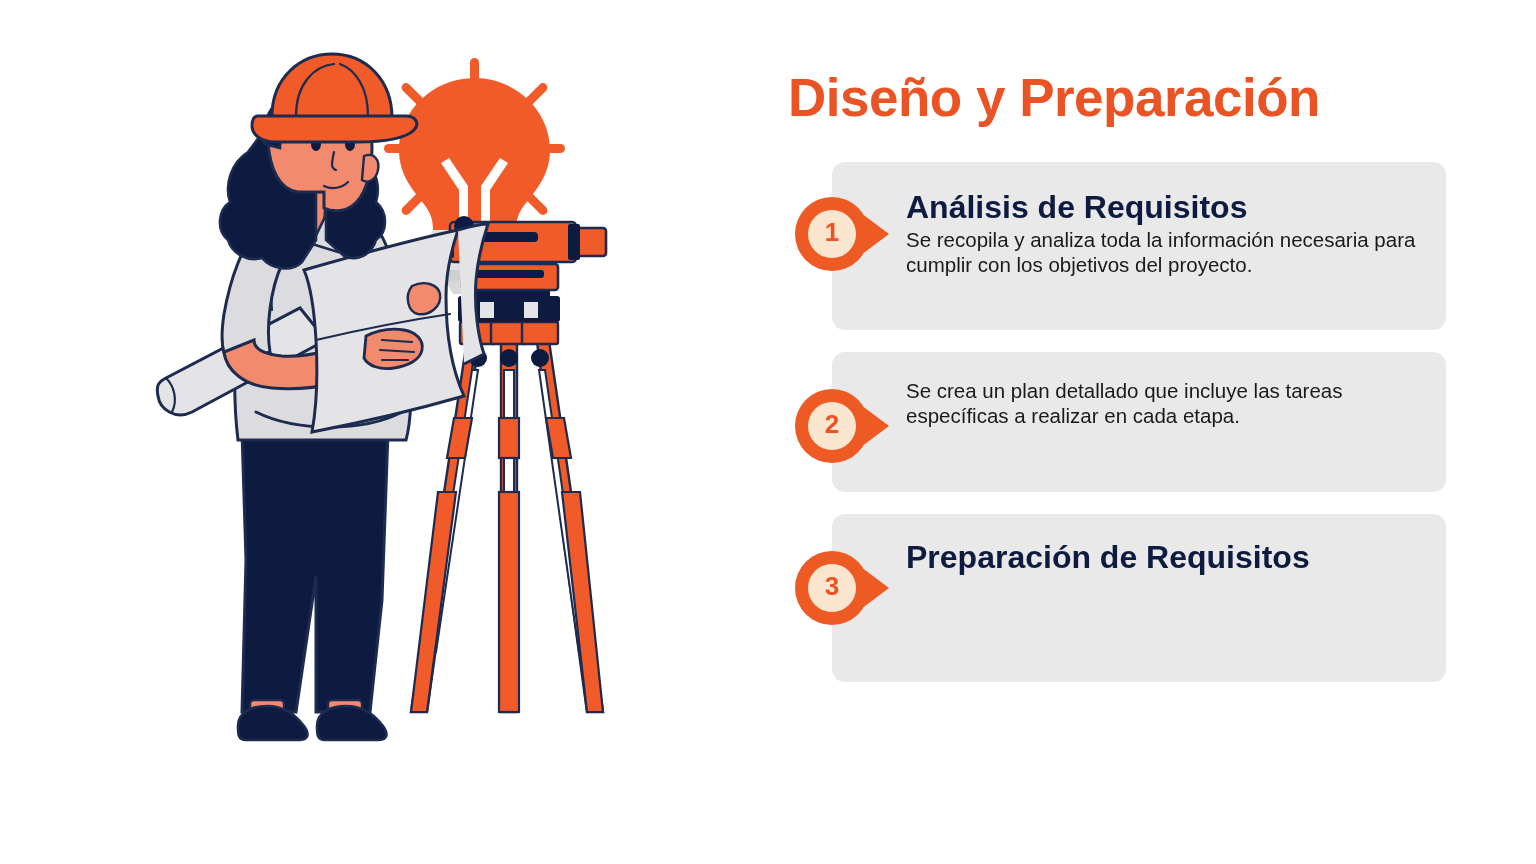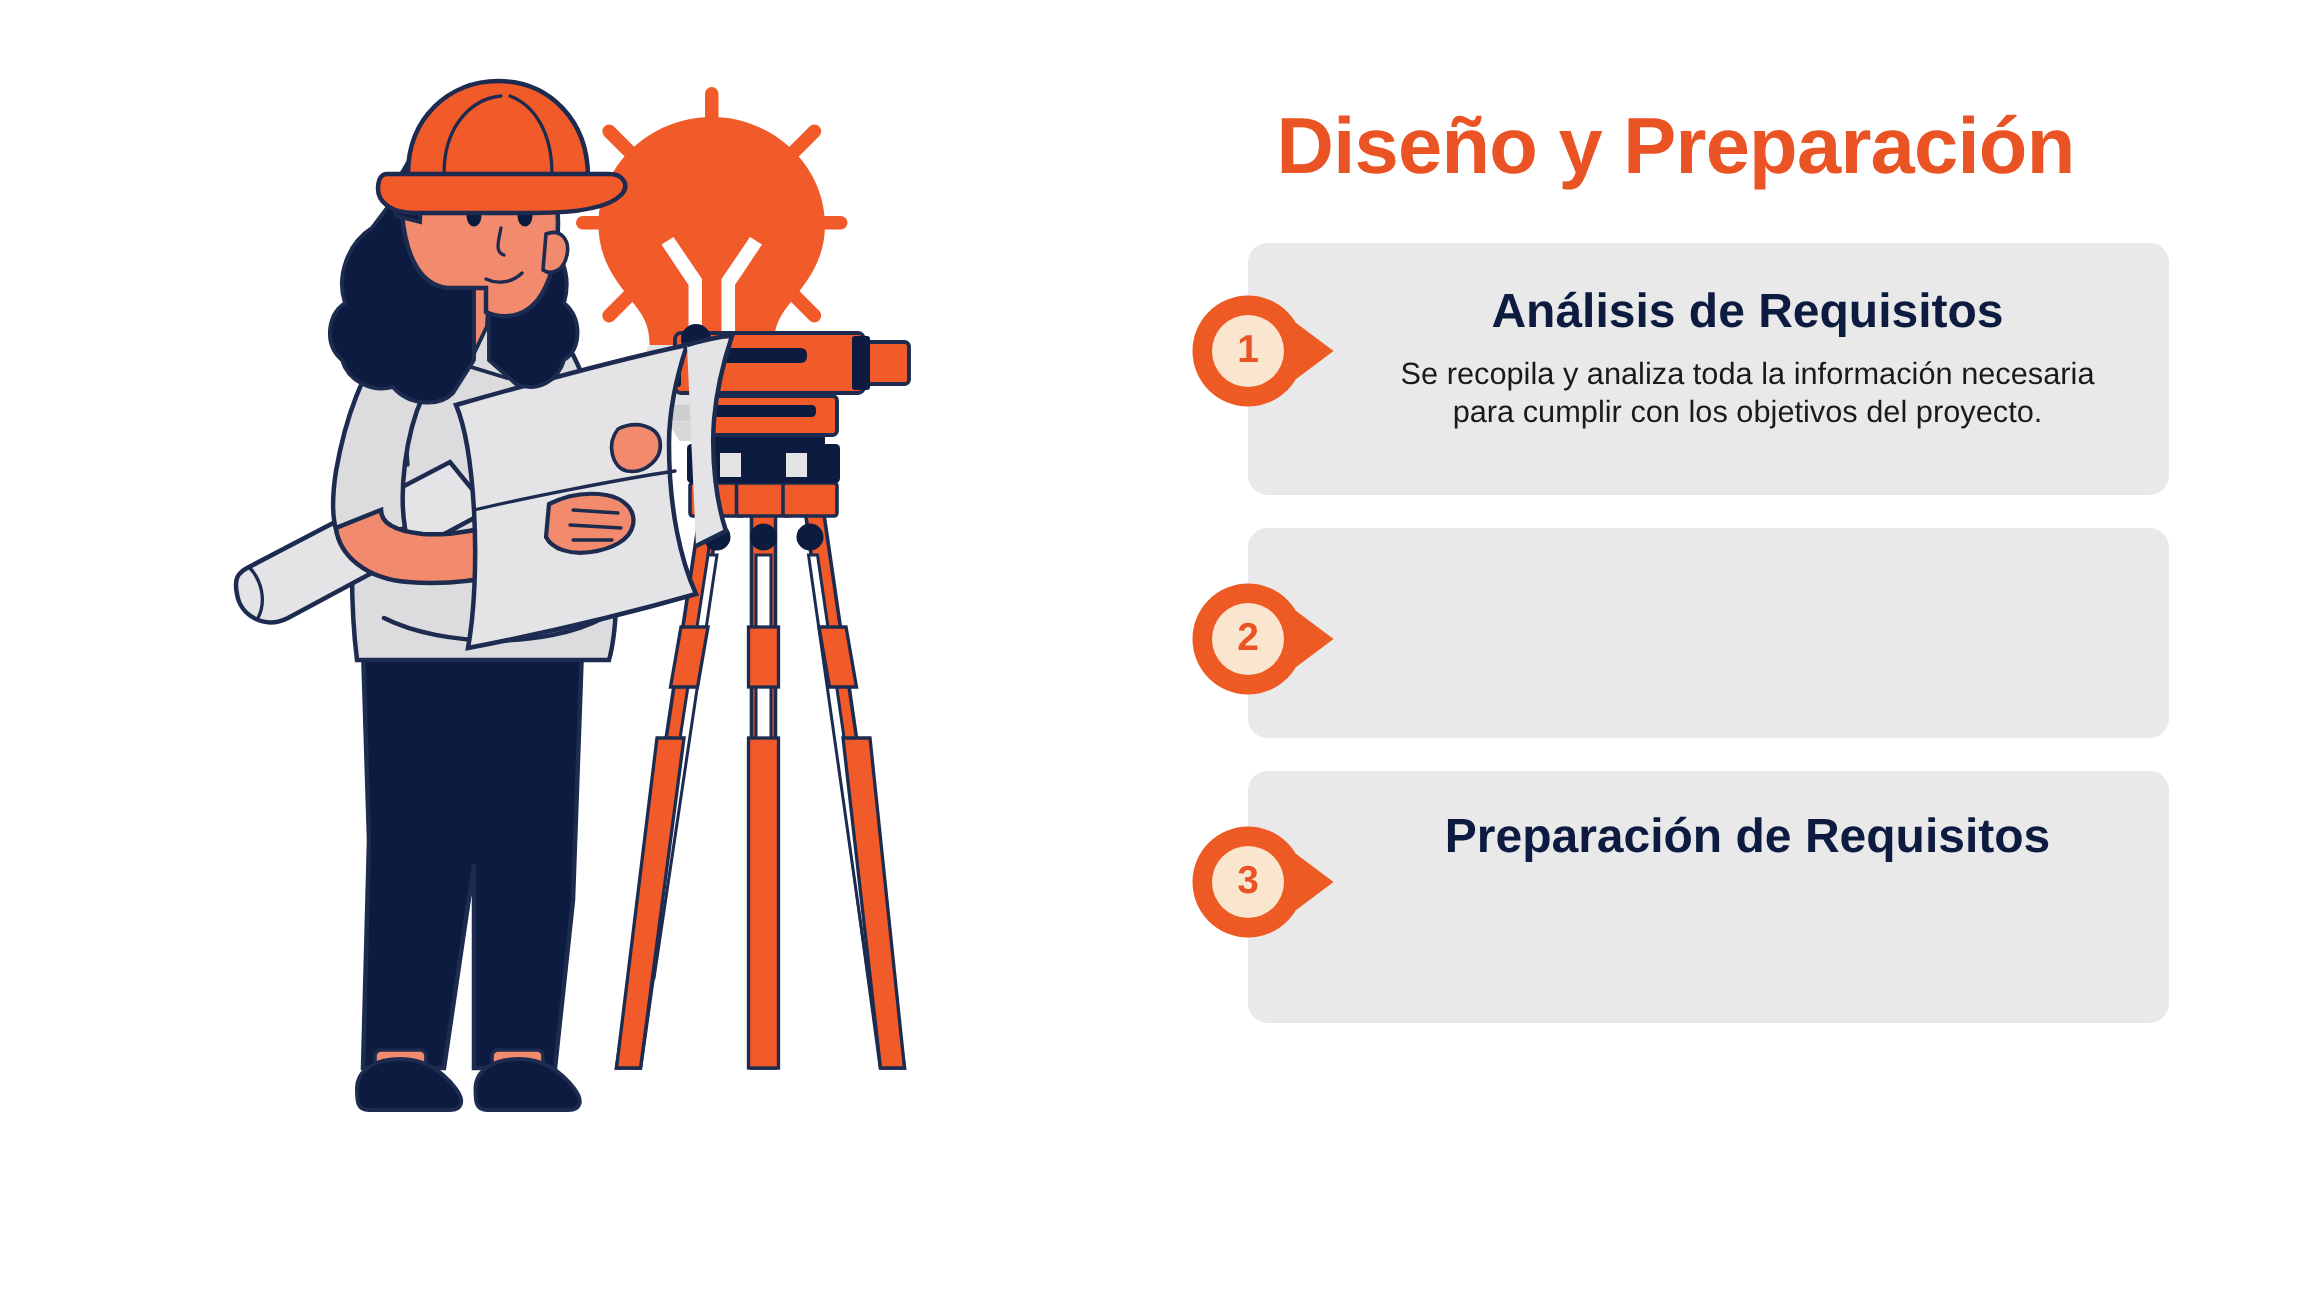--- a/index.html
+++ b/index.html
@@ -31,21 +31,20 @@
   }
   .illustration svg { display: block; width: 100%; height: 100%; }
 
   
   .content {
     position: absolute;
     left: 786px;
     top: 70px;
     width: 660px;
     height: 700px;
-    text-align: center;
   }
 
   .page-title {
     color: #EA5425;
     font-size: 53px;
     font-weight: bold;
     letter-spacing: -0.5px;
     line-height: 1.05;
     margin: 0 0 36px 2px;
     white-space: nowrap;
@@ -126,21 +125,21 @@
     font-size: 32px;
     font-weight: bold;
     line-height: 1.1;
     margin: 0 0 2px 0;
     white-space: nowrap;
   }
   .step-desc {
     color: #1A1A1A;
     font-size: 20.5px;
     line-height: 1.22;
-    margin: 12px;
+    margin: 0;
   }
 </style>
 </head>
 <body>
 
 <div class="slide">
 
   <div class="illustration">
     <svg viewBox="0 0 640 720" xmlns="http://www.w3.org/2000/svg">
       <defs>
@@ -335,20 +334,21 @@
         <div class="step-badge">
           <div class="badge-pin">
             <svg viewBox="0 0 74 74" xmlns="http://www.w3.org/2000/svg">
               <path d="M37 0 A37 37 0 1 1 37 74 A37 37 0 1 1 37 0 Z M62 13 L94 37 L62 61 Z" fill="#EE5A24"></path>
               <circle cx="37" cy="37" r="24" fill="#FAE6CE"></circle>
             </svg>
           </div>
           <div class="badge-num">2</div>
         </div>
         <div class="step-body">
+          <p class="step-desc">Se crea un plan detallado que incluye las tareas específicas a realizar en cada etapa.</p>
         </div>
       </div>
 
       <div class="step s3">
         <div class="step-card"></div>
         <div class="step-badge">
           <div class="badge-pin">
             <svg viewBox="0 0 74 74" xmlns="http://www.w3.org/2000/svg">
               <path d="M37 0 A37 37 0 1 1 37 74 A37 37 0 1 1 37 0 Z M62 13 L94 37 L62 61 Z" fill="#EE5A24"></path>
               <circle cx="37" cy="37" r="24" fill="#FAE6CE"></circle>

